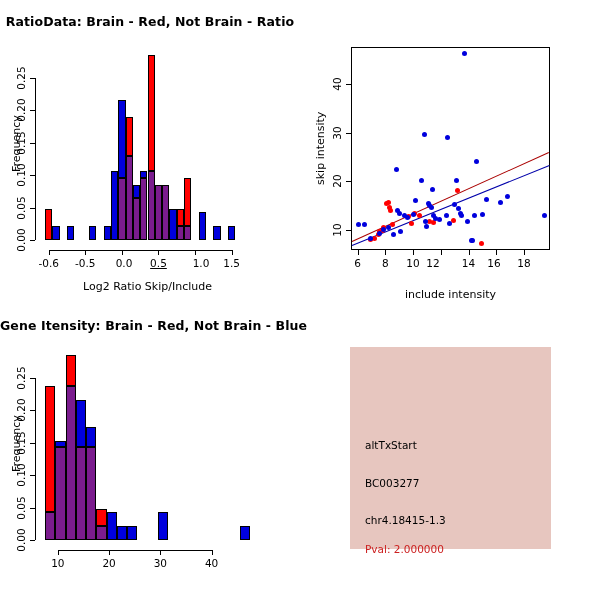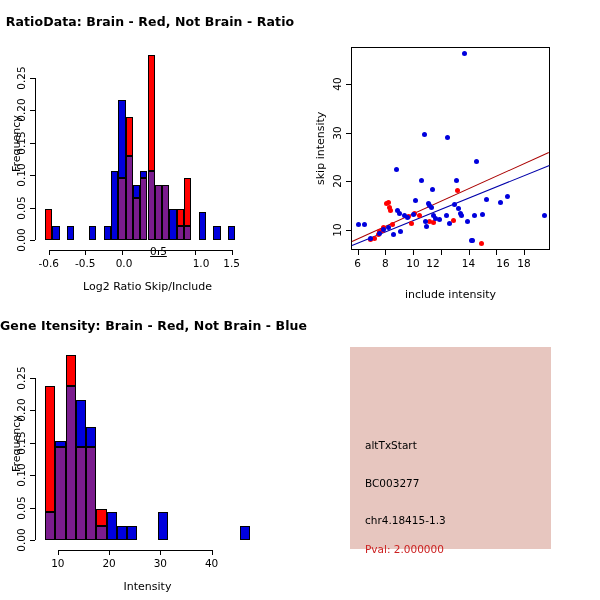--- a/index.html
+++ b/index.html
@@ -82,21 +82,21 @@
     <div class="tick" style="left:30px;top:77.71929824561403px;width:5px;height:1px;"></div>
     <div class="tlabel vert" style="left: 26px; top: 77.7193px; transform: rotate(-90deg) translate(-50%, -100%); transform-origin: left top;">0.25</div>
     <div class="axis-line" style="left:48.66071428571429px;top:250px;width:183.03571428571428px;height:1px;"></div>
     <div class="tick" style="left:48.66071428571429px;top:250px;width:1px;height:5px;"></div>
     <div class="tlabel" style="left:48.66071428571429px;top:258px;transform:translateX(-50%);">-0.6</div>
     <div class="tick" style="left:85.26785714285714px;top:250px;width:1px;height:5px;"></div>
     <div class="tlabel" style="left:85.26785714285714px;top:258px;transform:translateX(-50%);">-0.5</div>
     <div class="tick" style="left:121.87500000000001px;top:250px;width:1px;height:5px;"></div>
     <div class="tlabel" style="left:124px;top:258px;transform:translateX(-50%);">0.0</div>
     <div class="tick" style="left:158.48214285714286px;top:250px;width:1px;height:5px;"></div>
-    <div class="tlabel" style="left:158.48214285714286px;top:246px;transform:translateX(-50%);text-decoration:underline;">0.5</div>
+    <div class="tlabel" style="left:158.48214285714286px;top:258px;transform:translateX(-50%);text-decoration:underline;">0.5</div>
     <div class="tick" style="left:195.0892857142857px;top:250px;width:1px;height:5px;"></div>
     <div class="tlabel" style="left:201px;top:258px;transform:translateX(-50%);">1.0</div>
     <div class="tick" style="left:231.69642857142856px;top:250px;width:1px;height:5px;"></div>
     <div class="tlabel" style="left:231.69642857142856px;top:258px;transform:translateX(-50%);">1.5</div>
   </div>
 
 <div class="panel" id="p2" style="left:300px;top:0;width:300px;height:300px;">
   <div class="boxframe" style="left:51px;top:47px;width:199px;height:203px;"></div>
   <div class="plotarea" id="p2-plot" style="left:52px;top:48px;width:197px;height:201px;">
       <div class="fitline" style="left:0px;top:193.25060240963856px;width:216.21986682202757px;border-color:#AA0000;transform:rotate(-24.340854459746655deg);"></div>
@@ -181,21 +181,21 @@
     <div class="tlabel" style="left:57.54929577464789px;top:258px;transform:translateX(-50%);">6</div>
     <div class="tick" style="left:85.29577464788733px;top:250px;width:1px;height:5px;"></div>
     <div class="tlabel" style="left:85.29577464788733px;top:258px;transform:translateX(-50%);">8</div>
     <div class="tick" style="left:113.04225352112675px;top:250px;width:1px;height:5px;"></div>
     <div class="tlabel" style="left:113.04225352112675px;top:258px;transform:translateX(-50%);">10</div>
     <div class="tick" style="left:140.7887323943662px;top:250px;width:1px;height:5px;"></div>
     <div class="tlabel" style="left:133px;top:258px;transform:translateX(-50%);">12</div>
     <div class="tick" style="left:168.53521126760563px;top:250px;width:1px;height:5px;"></div>
     <div class="tlabel" style="left:168.53521126760563px;top:258px;transform:translateX(-50%);">14</div>
     <div class="tick" style="left:196.2816901408451px;top:250px;width:1px;height:5px;"></div>
-    <div class="tlabel" style="left:203px;top:258px;transform:translateX(-50%);">16</div>
+    <div class="tlabel" style="left:194px;top:258px;transform:translateX(-50%);">16</div>
     <div class="tick" style="left:224.02816901408448px;top:250px;width:1px;height:5px;"></div>
     <div class="tlabel" style="left:224.02816901408448px;top:258px;transform:translateX(-50%);">18</div>
   </div>
 
 <div class="panel" id="p3" style="left:0;top:300px;width:300px;height:300px;">
   <div class="ptitle" style="top:18px;">Gene Itensity: Brain - Red, Not Brain - Blue</div>
   <div class="plotarea" id="p3-plot" style="left:45px;top:55px;width:205px;height:185px;">
       <div class="bar red" style="left:0px;width:10.25px;bottom:27.912280701754387px;height:126.57894736842107px;"></div>
       <div class="bar purple" style="left:0px;width:10.25px;height:27.912280701754387px;"></div>
       <div class="bar blue" style="left:10.25px;width:10.25px;bottom:92.82456140350877px;height:6.491228070175438px;"></div>
@@ -208,21 +208,20 @@
       <div class="bar purple" style="left:41px;width:10.25px;height:92.82456140350877px;"></div>
       <div class="bar red" style="left:51.25px;width:10.25px;bottom:13.631578947368423px;height:17.526315789473685px;"></div>
       <div class="bar purple" style="left:51.25px;width:10.25px;height:13.631578947368423px;"></div>
       <div class="bar blue" style="left: 61.5px; width: 10.25px; bottom: 0px; height: 27.9123px;"></div>
       <div class="bar blue" style="left: 71.75px; width: 10.25px; bottom: 0px; height: 13.6316px;"></div>
       <div class="bar blue" style="left: 82px; width: 10.25px; bottom: 0px; height: 13.6316px;"></div>
       <div class="bar blue" style="left: 112.75px; width: 10.25px; bottom: 0px; height: 27.9123px;"></div>
       <div class="bar blue" style="left: 194.75px; width: 10.25px; bottom: 0px; height: 13.6316px;"></div>
     </div>
   <div class="axlab vert" style="left:10px;top:172px;">Frequency</div>
-  <div class="axlab" style="left:45px;top:280px;width:205px;">Intensity</div>
 <div class="axis-line" style="left:35px;top:77.71929824561403px;width:1px;height:162.28070175438597px;"></div>
     <div class="tick" style="left:30px;top:240px;width:5px;height:1px;"></div>
     <div class="tlabel vert" style="left: 26px; top: 240px; transform: rotate(-90deg) translate(-50%, -100%); transform-origin: left top;">0.00</div>
     <div class="tick" style="left:30px;top:207.5438596491228px;width:5px;height:1px;"></div>
     <div class="tlabel vert" style="left: 26px; top: 207.544px; transform: rotate(-90deg) translate(-50%, -100%); transform-origin: left top;">0.05</div>
     <div class="tick" style="left:30px;top:175.0877192982456px;width:5px;height:1px;"></div>
     <div class="tlabel vert" style="left: 26px; top: 175.088px; transform: rotate(-90deg) translate(-50%, -100%); transform-origin: left top;">0.10</div>
     <div class="tick" style="left:30px;top:142.63157894736844px;width:5px;height:1px;"></div>
     <div class="tlabel vert" style="left: 26px; top: 142.632px; transform: rotate(-90deg) translate(-50%, -100%); transform-origin: left top;">0.15</div>
     <div class="tick" style="left:30px;top:110.1754385964912px;width:5px;height:1px;"></div>

